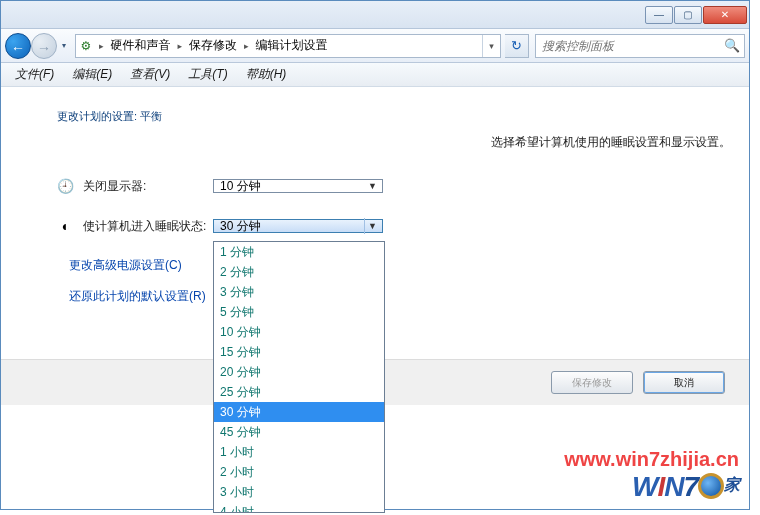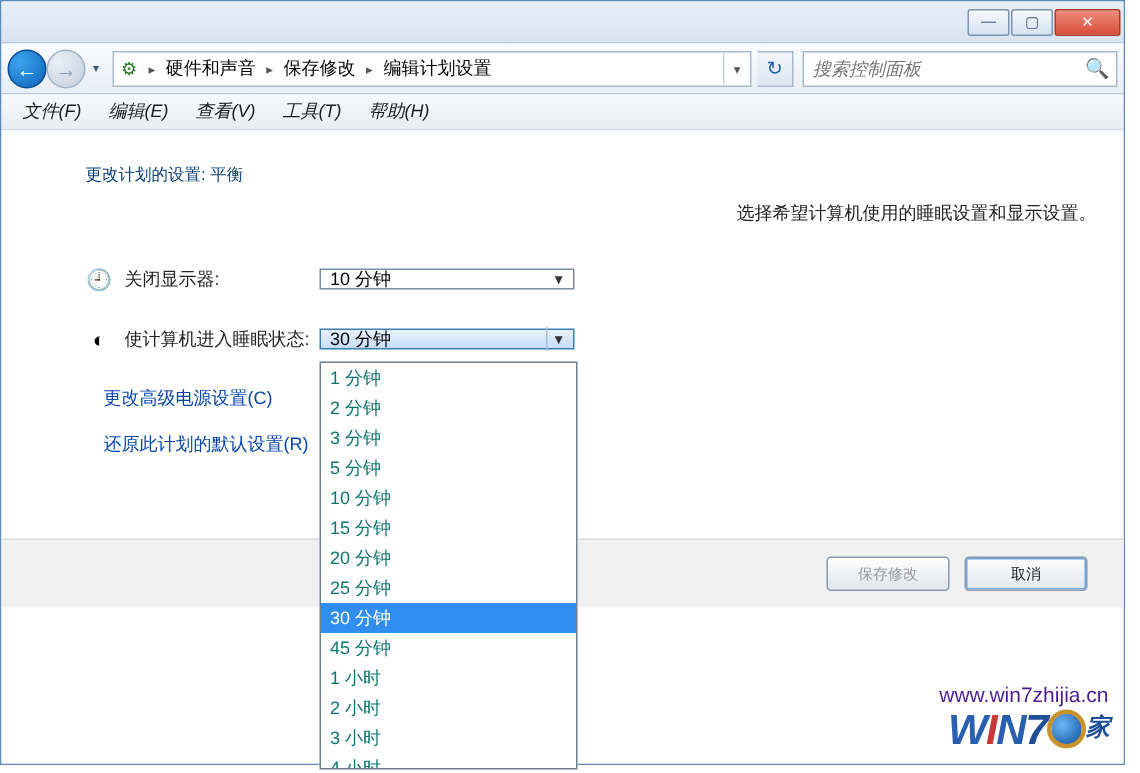--- a/index.html
+++ b/index.html
@@ -220,21 +220,21 @@
   }
   .btn.disabled { color: #9a9a9a; }
   .btn.default { box-shadow: 0 0 0 1px #6aa7e6 inset; }
   
   .watermark {
     position: absolute;
     right: 10px; bottom: 6px;
     text-align: right;
     pointer-events: none;
   }
-  .wm-url { font-size: 14px; font-weight: normal; color: #4c1d95; }
+  .wm-url { font-size: 20px; font-weight: bold; color: #ef4444; }
   .wm-logo { font-size: 28px; font-weight: 900; font-style: italic; color: #103a6a; letter-spacing: -1px; }
   .wm-logo .i { color: #c83838; }
   .wm-logo .n { color: #2a5fb0; }
   .wm-logo .seven { color: #1e4e96; }
   .wm-logo .orb {
     display: inline-block; width: 26px; height: 26px; vertical-align: -3px;
     background: radial-gradient(circle at 35% 35%, #6eb6f5, #0b4f9e);
     border-radius: 50%;
     border: 3px solid #c8932e;
     position: relative;

